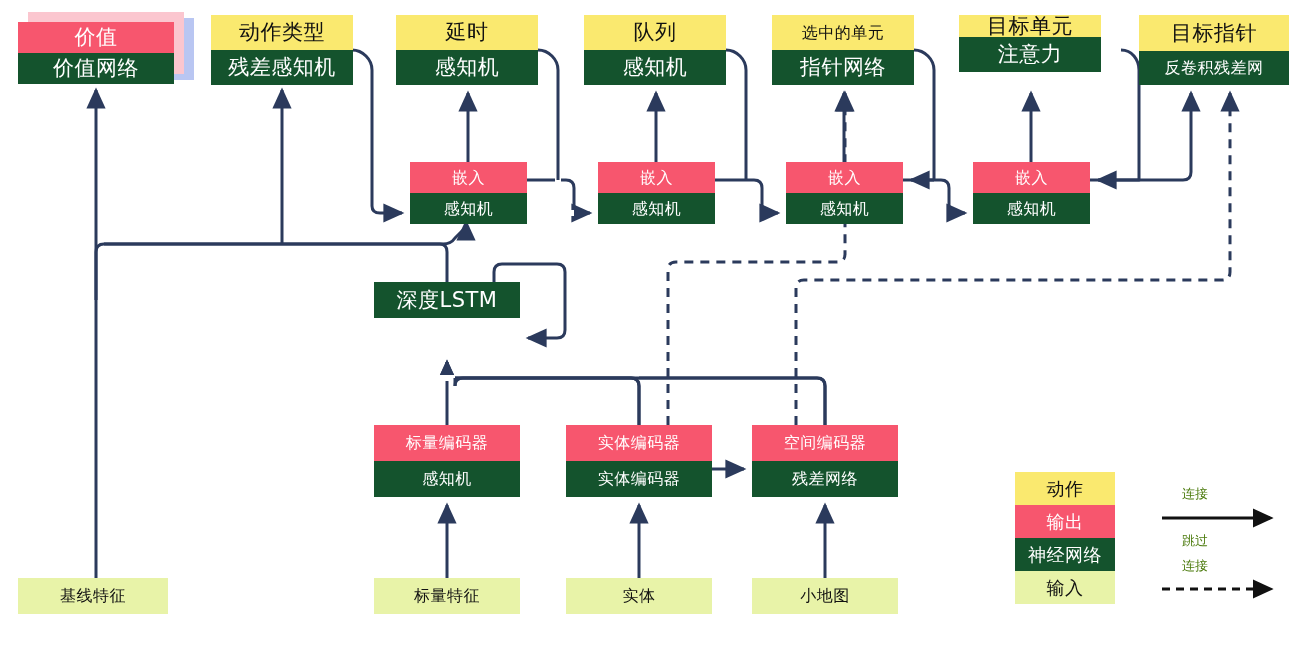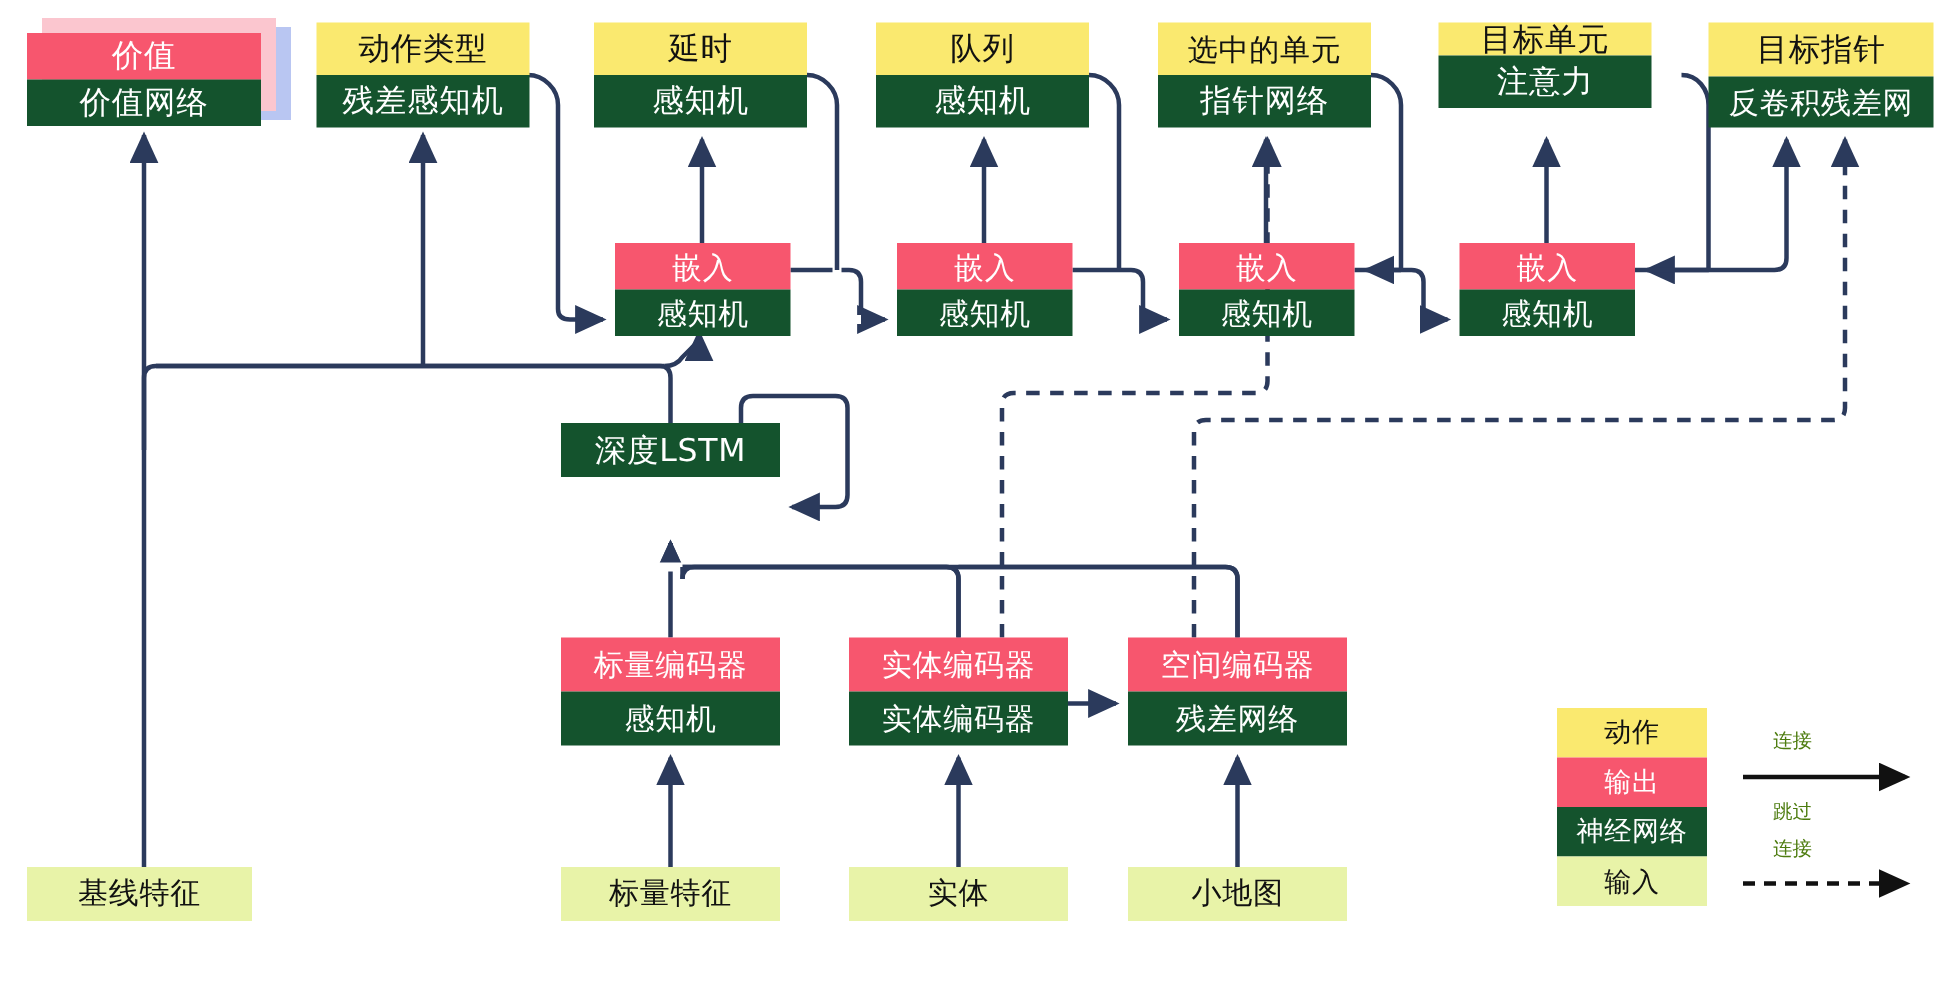--- a/index.html
+++ b/index.html
@@ -14,25 +14,25 @@
   .band.out{background:#F7566E;color:#ffffff;}
   .band.net{background:#14532d;color:#ffffff;}
   .band.inp{background:#E8F3A8;color:#111111;font-family:Liberation Serif, serif;}
 
   .node.shadow::before{content:"";position:absolute;left:10px;top:-10px;width:100%;height:100%;
         background:#FBC6CF;z-index:-2;}
   .node.shadow::after{content:"";position:absolute;left:20px;top:-4px;width:100%;height:100%;
         background:#B9C6F2;z-index:-3;}
   .node.shadow{z-index:2;}
 
-  .legend{position:absolute;left:1038px;top:472px;width:100px;}
+  .legend{position:absolute;left:1015px;top:472px;width:100px;}
   .legend .band{height:33px;font-size:18px;}
 
   .legkey{position:absolute;}
-  .legkey .lbl{position:absolute;font-size:13px;color:#4d7c0f;white-space:nowrap;}.f20{font-size:20px}.f21{font-size:21px}
+  .legkey .lbl{position:absolute;font-size:13px;color:#4d7c0f;white-space:nowrap;}.f20{font-size:16px}.f21{font-size:21px}
 </style>
 </head>
 <body>
 
 <div id="stage">
 
   <svg id="wires" viewBox="0 0 1301 662" xmlns="http://www.w3.org/2000/svg">
     <defs>
       <marker id="ah" markerWidth="9" markerHeight="9" refX="6.2" refY="3.2" orient="auto" markerUnits="strokeWidth">
         <path d="M0,0 L7,3.2 L0,6.4 z" fill="#2B3A5C"></path>

